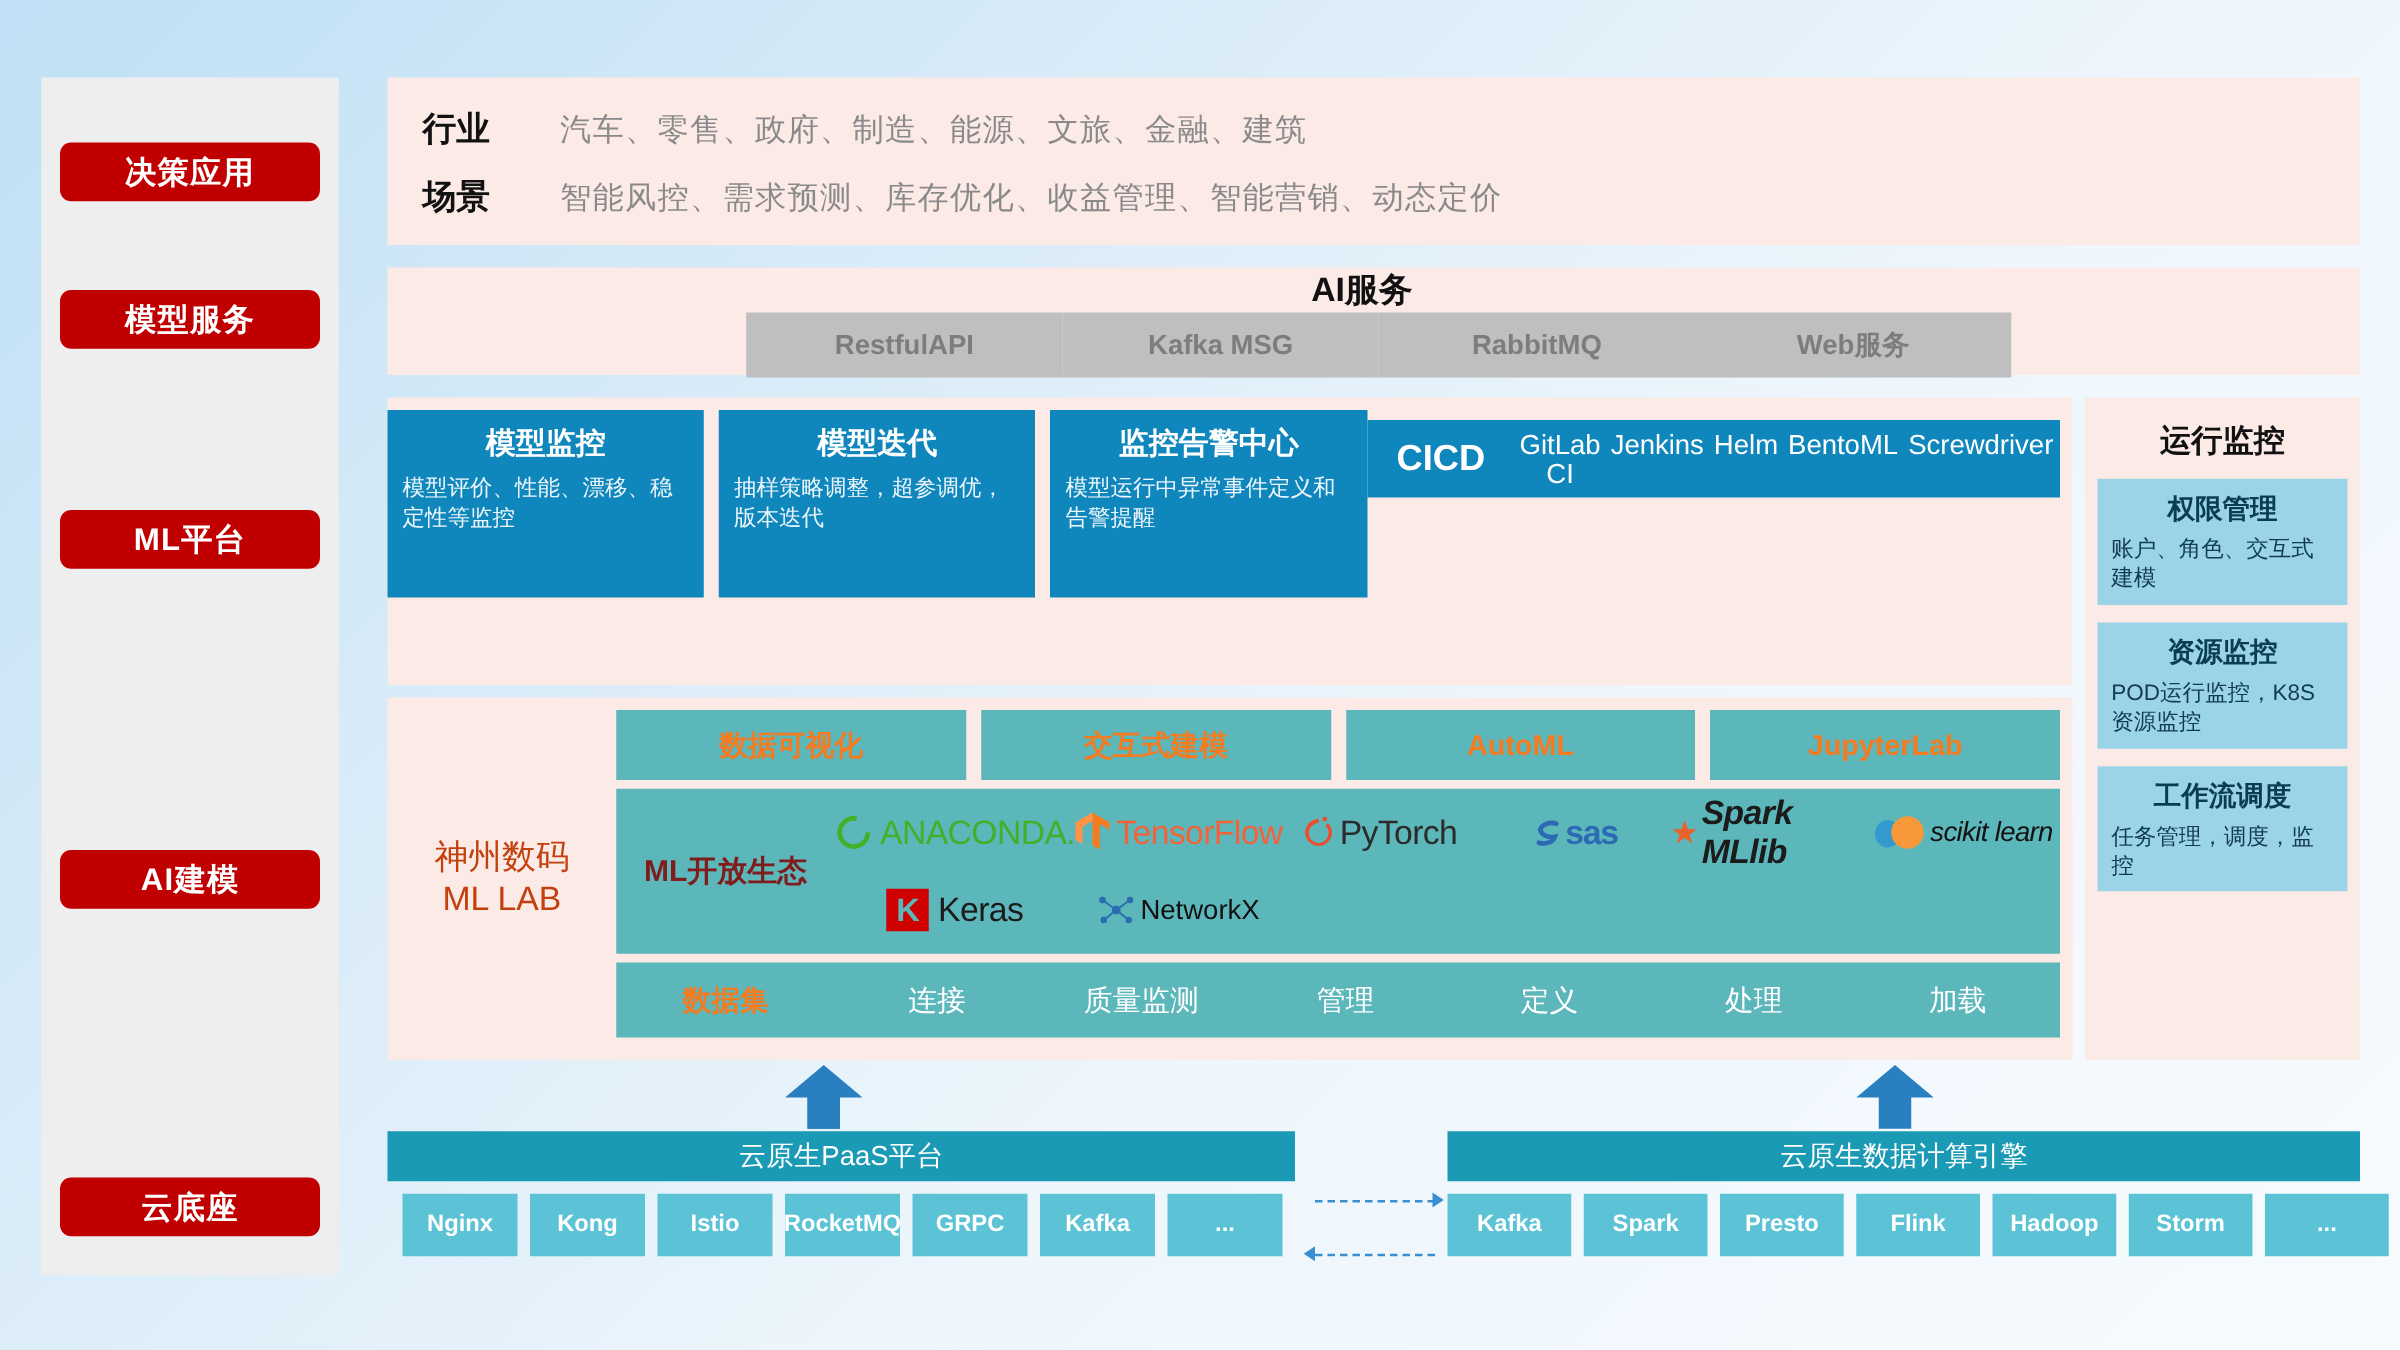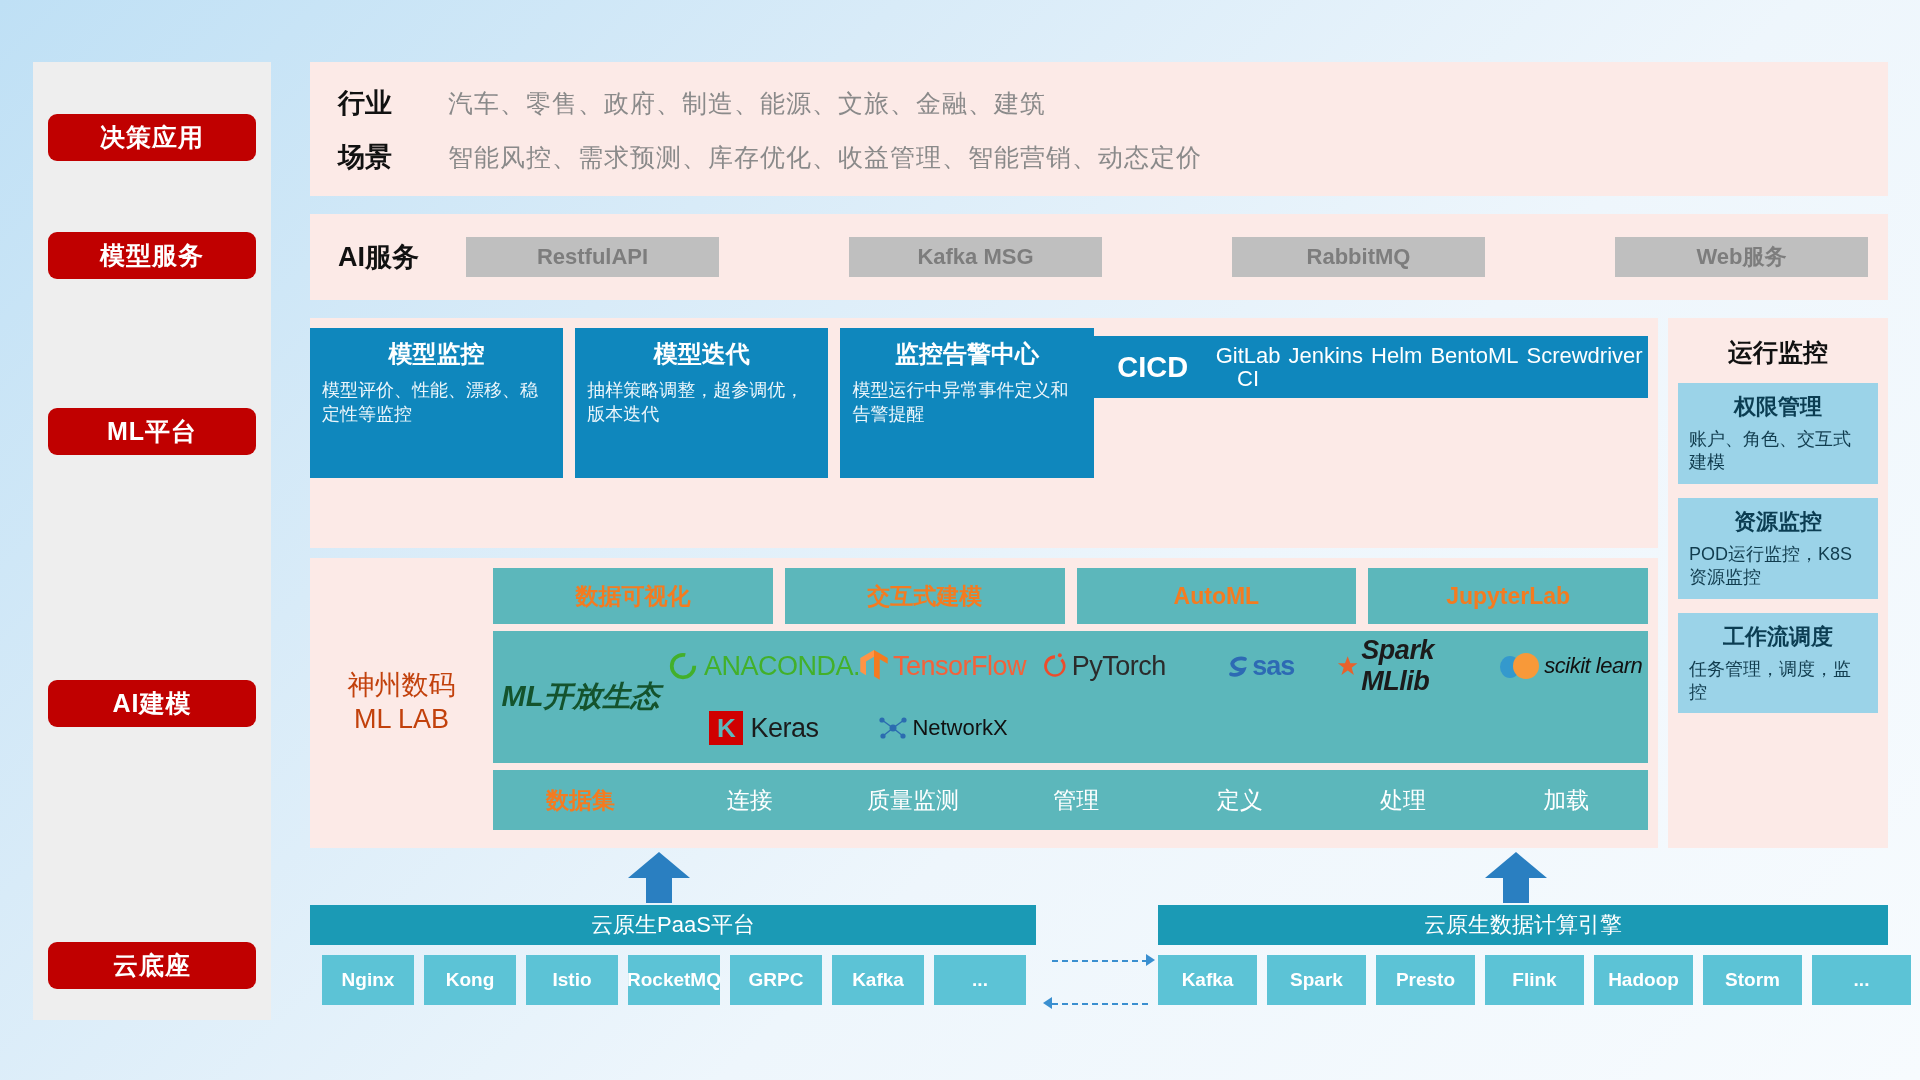--- a/index.html
+++ b/index.html
@@ -33,25 +33,25 @@
   
   .panel { position: absolute; background: #fceae7; }
 
   
   .p-apps { left: 310px; top: 62px; width: 1578px; height: 134px; padding: 14px 0 0 28px; }
   .kv-row { display: flex; align-items: center; height: 54px; }
   .kv-key { width: 110px; font-size: 27px; font-weight: bold; color: #111; flex: none; }
   .kv-val { font-size: 25px; color: #8a8a8a; letter-spacing: 1px; }
 
   
-  .p-svc { left: 310px; top: 214px; width: 1578px; height: 86px; display: flex; align-items: center; padding-left: 28px; }
+  .p-svc { left: 310px; top: 214px; width: 1578px; height: 86px; display: flex; align-items: center; padding-left: 28px; flex-direction: column; }
   .svc-key { width: 128px; font-size: 27px; font-weight: bold; color: #111; flex: none; }
   .svc-boxes { display: flex; gap: 0; flex: 1; justify-content: space-between; padding-right: 20px; }
   .svc-box {
-    width: 253px; height: 40px; background: #bfbfbf;
+    width: 253px; height: 52px; background: #bfbfbf;
     display: flex; align-items: center; justify-content: center;
     font-size: 22px; color: #7d7d7d; font-weight: bold;
   }
 
   
   .p-mlops { left: 310px; top: 318px; width: 1348px; height: 230px; display: flex; align-items: stretch; }
   .mlops-key { width: 183px; display: flex; align-items: center; justify-content: center; font-size: 31px; font-weight: bold; color: #111; }
   .mlops-right { flex: 1; display: flex; padding: 10px 10px 10px 0; }
   .mlops-cards { display: flex; gap: 12px; height: 150px; }
   .mlops-card { flex: 1; background: #0f87bd; color: #fff; padding: 10px 12px; }
@@ -62,21 +62,21 @@
   .cicd-items { flex: 1; display: flex; }
   .cicd-item { flex: 1; text-align: center; font-size: 22px; color: #fff; line-height: 1.05; padding: 0 4px; }
 
   
   .p-model { left: 310px; top: 558px; width: 1348px; height: 290px; display: flex; align-items: stretch; }
   .model-key { width: 183px; display: flex; flex-direction: column; align-items: center; justify-content: center; font-size: 27px; font-weight: normal; color: #c2410c; line-height: 1.25; }
   .model-right { flex: 1; display: flex; flex-direction: column; padding: 10px 10px 10px 0; gap: 7px; }
   .tool-row { display: flex; gap: 12px; height: 56px; }
   .tool-box { flex: 1; background: #5cb7bb; display: flex; align-items: center; justify-content: center; color: #f47b20; font-size: 23px; font-weight: bold; }
   .eco-row { height: 132px; background: #5cb7bb; display: flex; align-items: center; }
-  .eco-label { width: 175px; text-align: center; color: #14532d; font-size: 29px; font-weight: bold; flex: none; font-style: italic; }
+  .eco-label { width: 175px; text-align: center; color: #7f1d1d; font-size: 24px; font-weight: bold; flex: none; }
   .eco-logos { flex: 1; display: grid; grid-template-columns: repeat(6, 1fr); grid-template-rows: 1fr 1fr; align-items: center; justify-items: center; }
   .ds-row { height: 60px; background: #5cb7bb; display: flex; align-items: center; }
   .ds-label { width: 175px; text-align: center; color: #f47b20; font-size: 23px; font-weight: bold; flex: none; }
   .ds-items { flex: 1; display: flex; }
   .ds-item { flex: 1; text-align: center; color: #fff; font-size: 23px; }
 
   
   .p-mon { left: 1668px; top: 318px; width: 220px; height: 530px; padding: 10px; }
   .mon-title { text-align: center; font-size: 25px; font-weight: bold; color: #111; margin: 8px 0 14px; }
   .mon-card { background: #9bd3e8; margin-bottom: 14px; padding: 9px 11px; }

